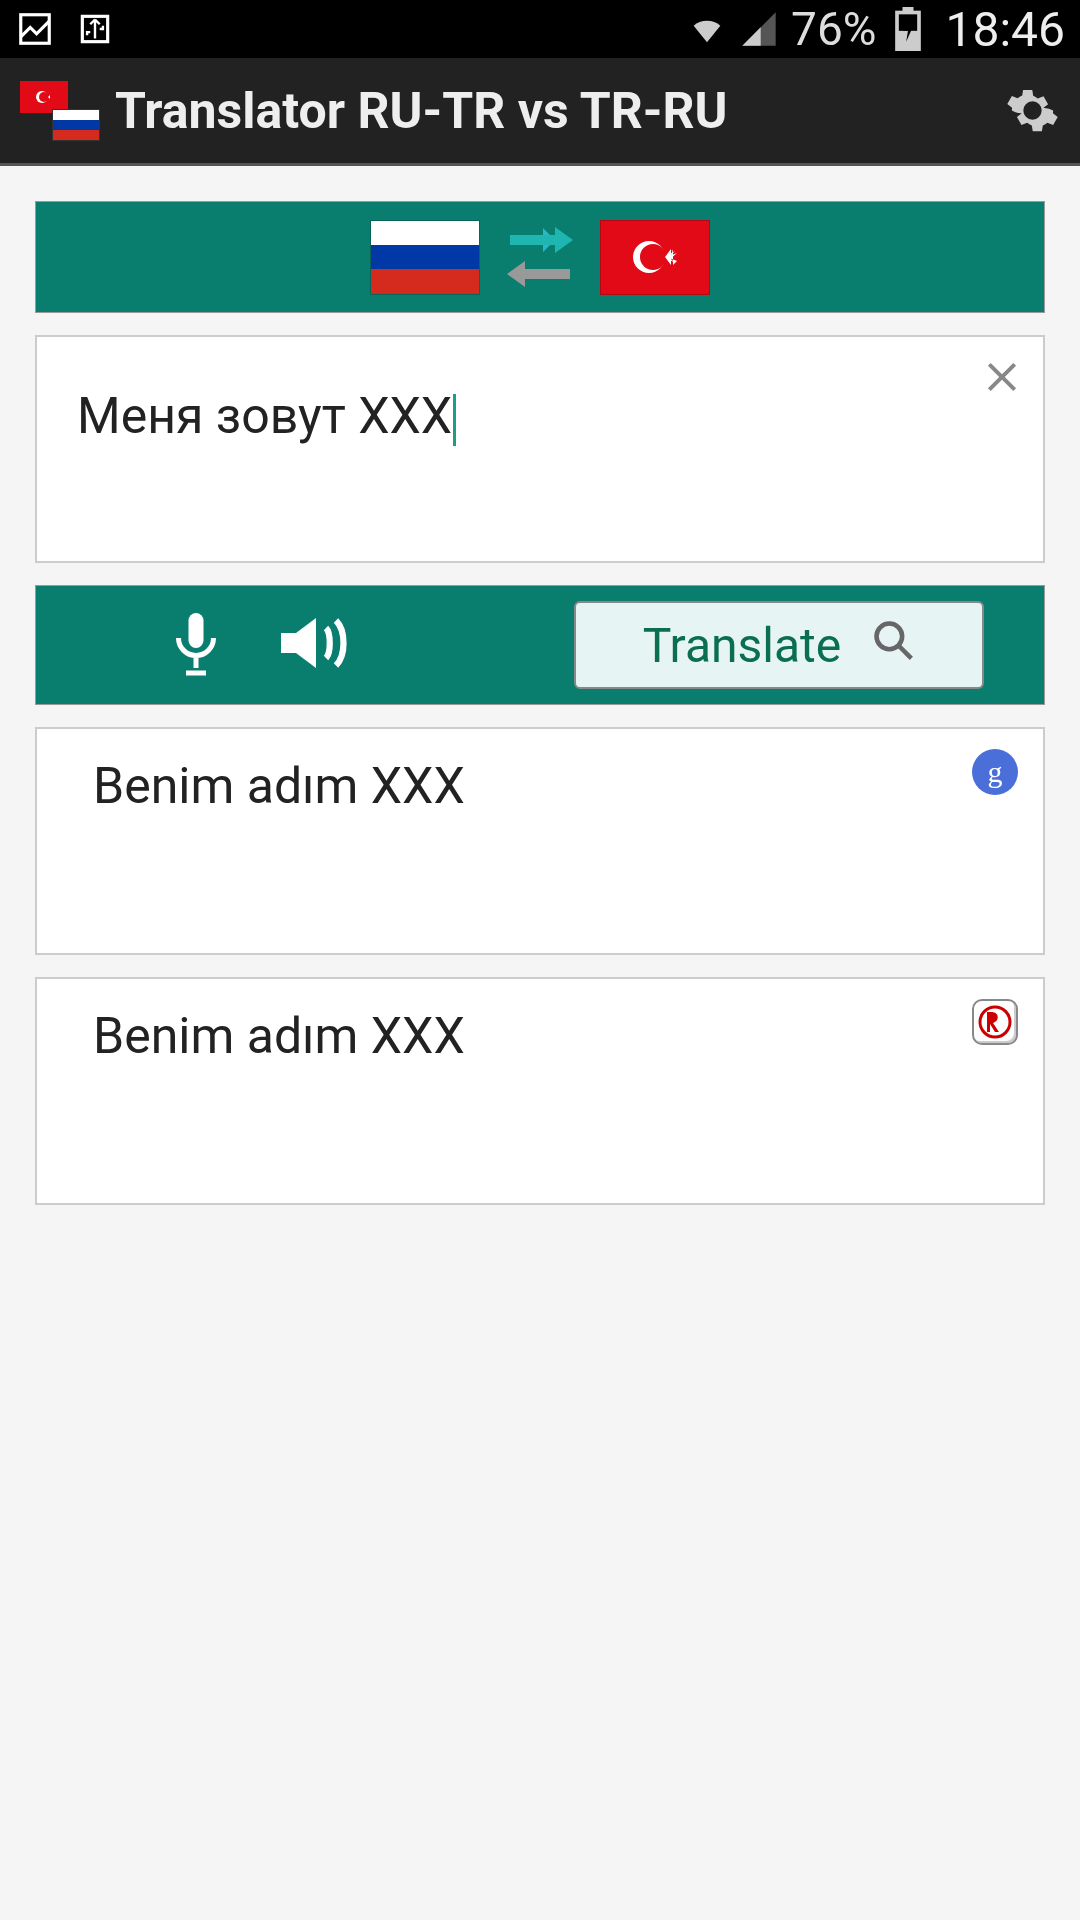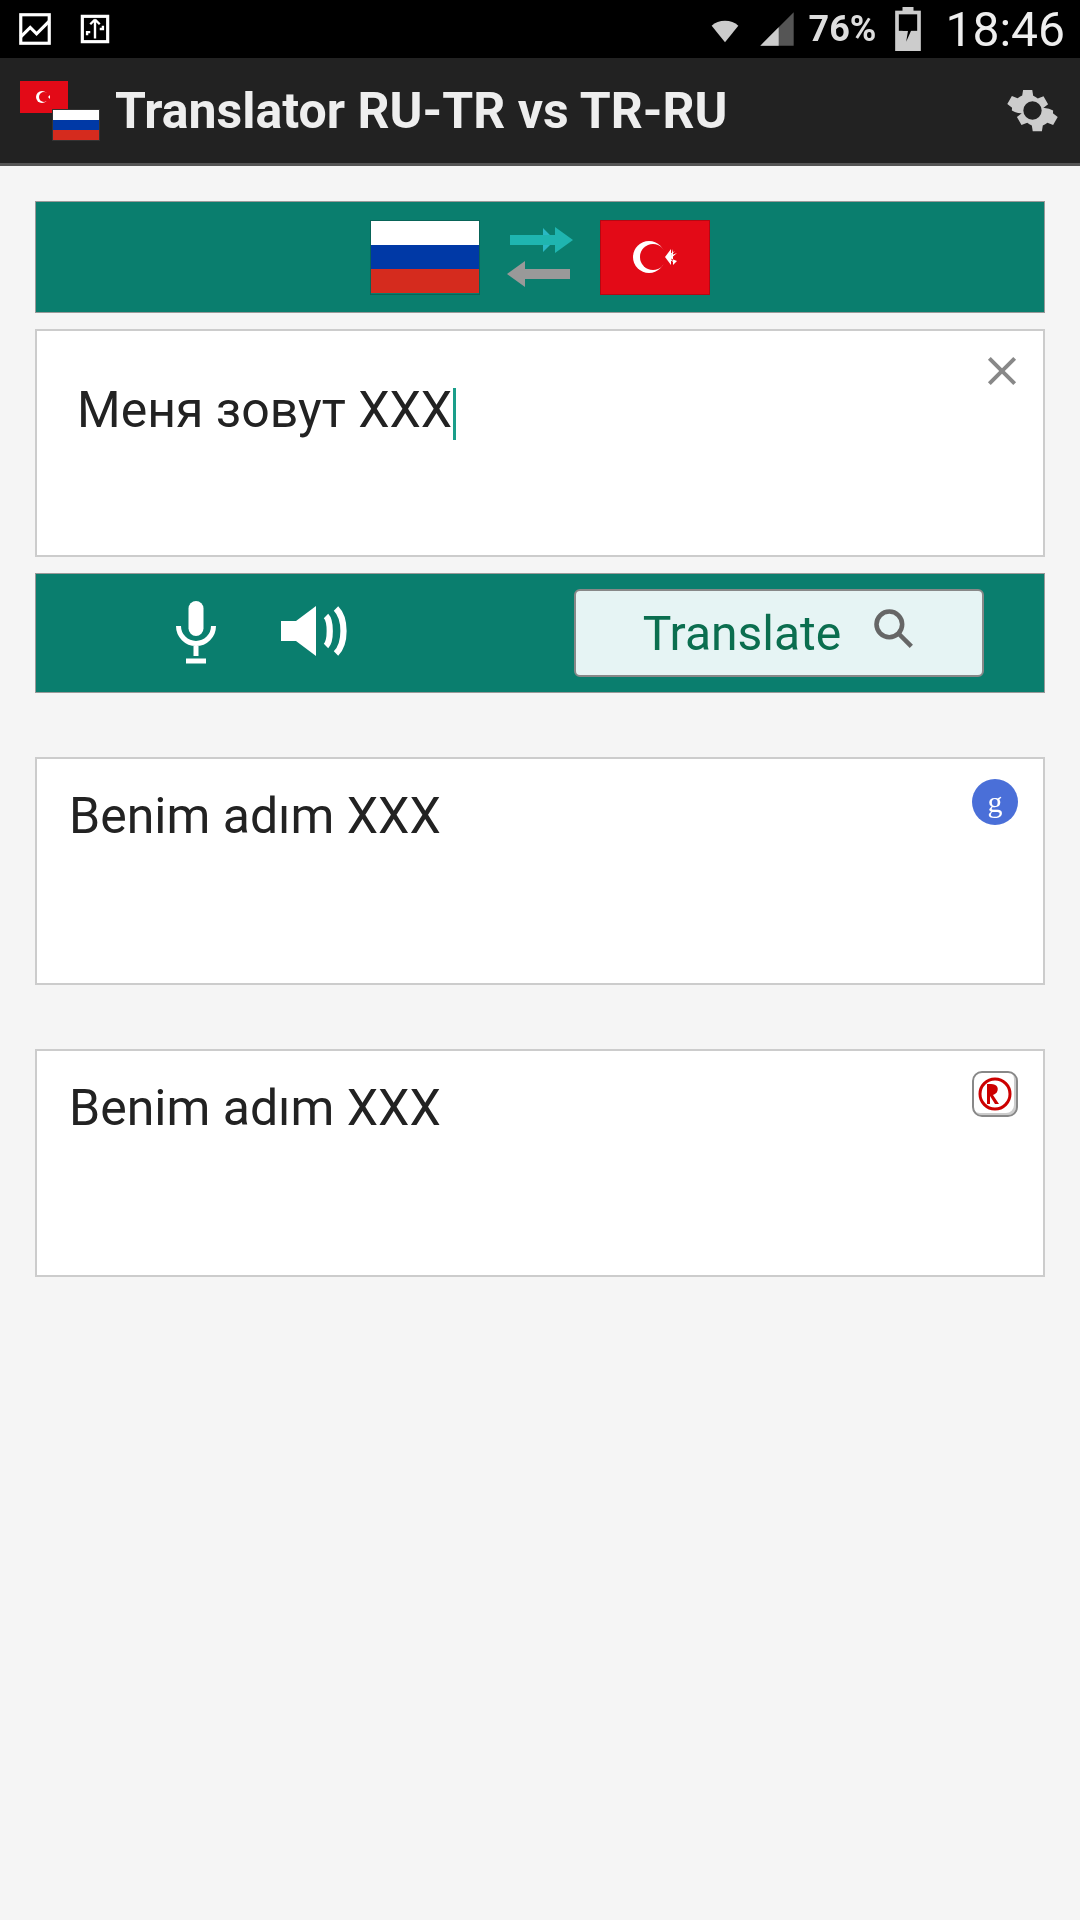--- a/index.html
+++ b/index.html
@@ -28,21 +28,21 @@
     display: flex;
     align-items: center;
     padding: 0 20px;
     border-bottom: 3px solid #555;
   }
   .app-flags { position: relative; width: 80px; height: 60px; margin-right: 15px; }
   .flag-tr-small { position: absolute; top: 0; left: 0; width: 48px; height: 32px; background: #e30a17; display:flex; align-items:center; justify-content:center; }
   .flag-ru-small { position: absolute; bottom: 0; right: 0; width: 48px; height: 32px; display:flex; flex-direction:column; border:1px solid #333; }
   .app-title { color: #eee; font-size: 50px; font-weight: 700; flex: 1; }
   .gear { width: 55px; height: 55px; }
-  .content { padding: 35px 35px 0 35px; display: flex; flex-direction: column; gap: 16px; }
+  .content { padding: 35px 35px 0 35px; display: flex; flex-direction: column; gap: 22px; }
   .lang-bar {
     background: #0a7e6e;
     height: 112px;
     display: flex;
     align-items: center;
     justify-content: center;
     gap: 25px;
     border: 1px solid #999;
   }
   .flag-big { width: 110px; height: 75px; border: 1px solid rgba(0,0,0,0.2); }
@@ -87,25 +87,24 @@
     font-size: 48px;
     color: #0b6e4f;
     max-width: 410px;
     margin-left: auto;
     margin-right: 30px;
   }
   .result-box {
     background: #fff;
     border: 2px solid #ccc;
     min-height: 228px;
-    padding: 28px 32px;
+    padding: 28px 56px;
     position: relative;
     font-size: 50px;
     color: #222;
-    margin-top: 48px;
   }
   .provider-badge {
     position: absolute;
     top: 20px;
     right: 25px;
     width: 46px;
     height: 46px;
     border-radius: 50%;
     display:flex;
     align-items:center;
@@ -144,21 +143,21 @@
       <svg width="40" height="40" viewBox="0 0 24 24" fill="#ccc">
           <path d="M12 20l8-10c-4-4-12-4-16 0l8 10z"></path>
         </svg>
     </span>
     <span class="status-icon">
       <svg width="40" height="40" viewBox="0 0 24 24">
           <path d="M2 22h20L22 2 2 22z" fill="#555"></path>
           <path d="M2 22h11V11L2 22z" fill="#ccc"></path>
         </svg>
     </span>
-    <span style="font-size:36px;color:#ddd;font-weight:bold;">76%</span>
+    <span style="font-size:46px;color:#ddd;">76%</span>
     <span class="status-icon">
       <svg width="30" height="44" viewBox="0 0 14 24" fill="#ccc">
           <rect x="1" y="3" width="12" height="20" stroke="#ccc" fill="none" stroke-width="2"></rect>
           <rect x="4" y="0" width="6" height="3"></rect>
           <rect x="1" y="13" width="12" height="10"></rect>
           <path d="M7 5l-3 8h3l-1 6 4-9h-3z" fill="#000"></path>
         </svg>
     </span>
     <span style="font-size:48px;color:#eee;margin-left:5px;">18:46</span>
   </div>

